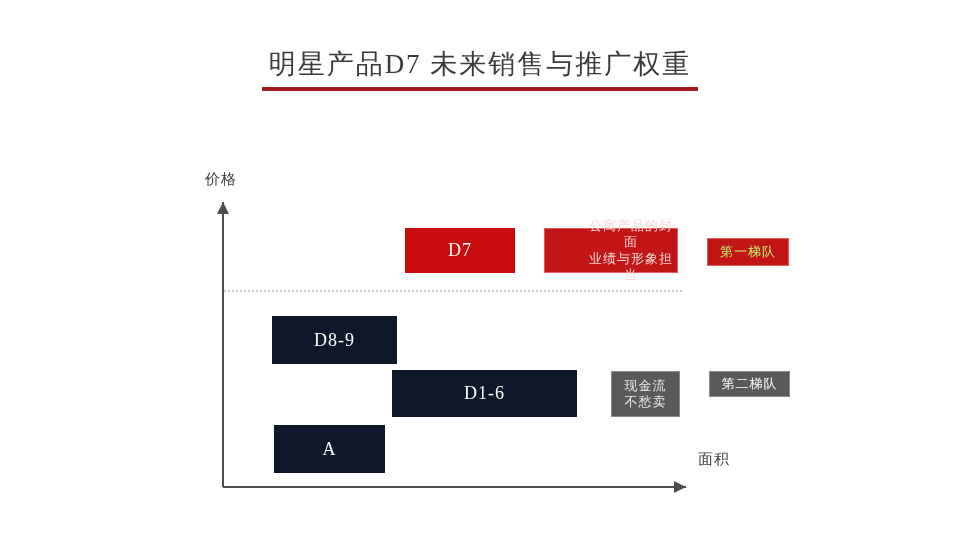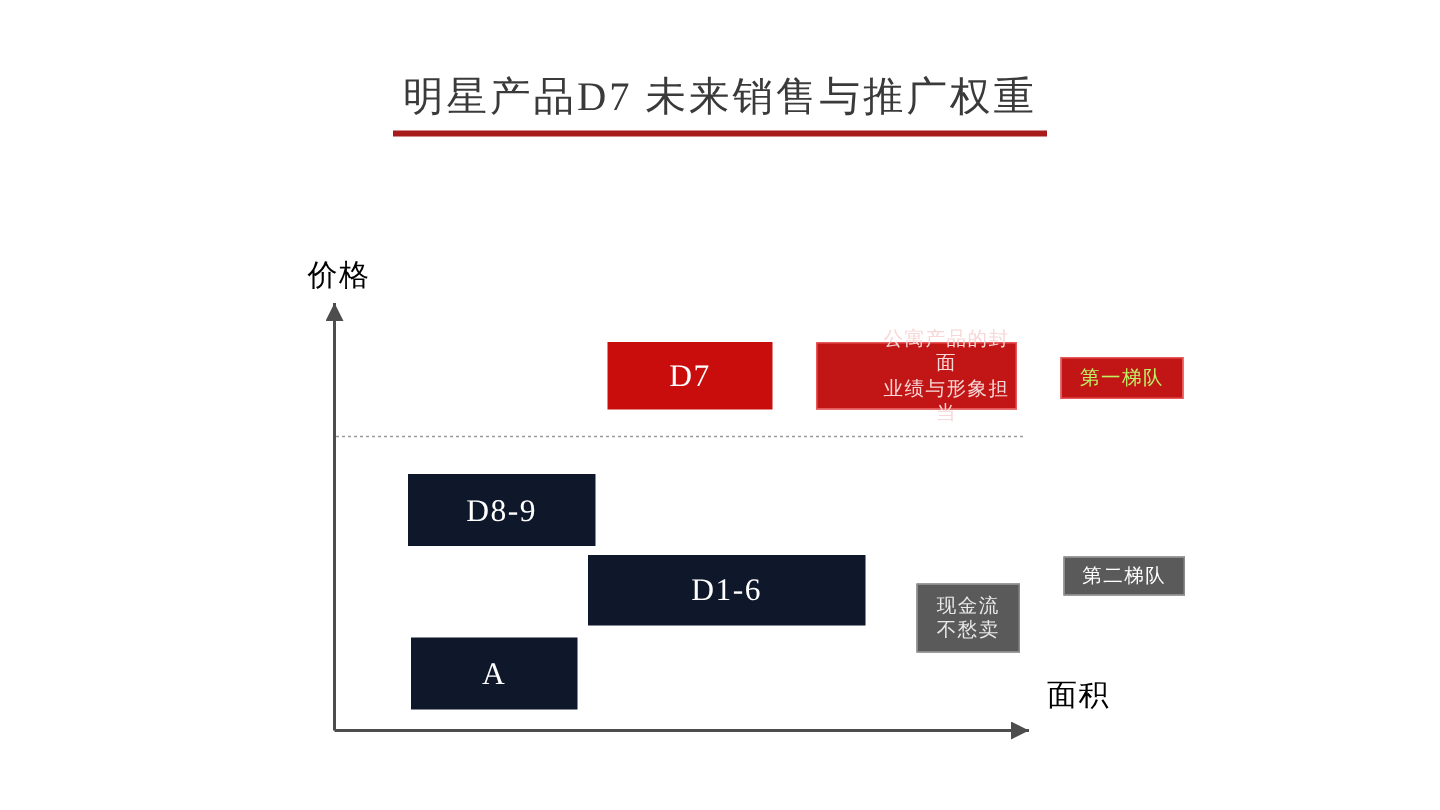--- a/index.html
+++ b/index.html
@@ -48,22 +48,22 @@
   #axis-layer {
     position: absolute;
     left: 0;
     top: 0;
     width: 960px;
     height: 540px;
     pointer-events: none;
   }
   .axis-label {
     position: absolute;
-    color: #000000;
-    font-size: 20px;
+    color: #404040;
+    font-size: 15px;
     letter-spacing: 1px;
     font-family: Liberation Sans, sans-serif;
     white-space: nowrap;
   }
   #y-axis-label { left: 205px; top: 170px; }
   #x-axis-label { left: 698px; top: 450px; }
 
   
   .box {
     position: absolute;
@@ -76,21 +76,21 @@
   }
   .box-gray {
     background: #0f172a;
     color: #ffffff;
   }
   .box-red {
     background: #c90c0c;
     color: #ffffff;
   }
   .box-label-en {
-    font-size: 21px;
+    font-size: 18px;
     letter-spacing: 1px;
     font-family: "Liberation Serif", "DejaVu Serif", serif;
   }
   .box-label-cn {
     font-size: 13px;
     letter-spacing: 1px;
     font-family: "Liberation Serif", "DejaVu Serif", serif;
   }
   .note-red {
     background: #c21515;
@@ -116,21 +116,21 @@
 
   
   #box-d7      { left: 405px; top: 228px; width: 110px; height: 45px; }
   #note-d7     { left: 544px; top: 228px; width: 134px; height: 45px; }
   #tier-first  { left: 707px; top: 238px; width: 82px;  height: 28px; }
 
   #box-d89     { left: 272px; top: 316px; width: 125px; height: 48px; }
   #box-d16     { left: 392px; top: 370px; width: 185px; height: 47px; }
   #box-a       { left: 274px; top: 425px; width: 111px; height: 48px; }
 
-  #note-d16    { left: 611px; top: 389px; width: 69px;  height: 46px; }
+  #note-d16    { left: 611px; top: 371px; width: 69px;  height: 46px; }
   #tier-second { left: 709px; top: 371px; width: 81px;  height: 26px; }
 
   .note-line { display: block; }
 </style>
 </head>
 <body>
 
 <div id="slide">
 
   <div id="title-block">

